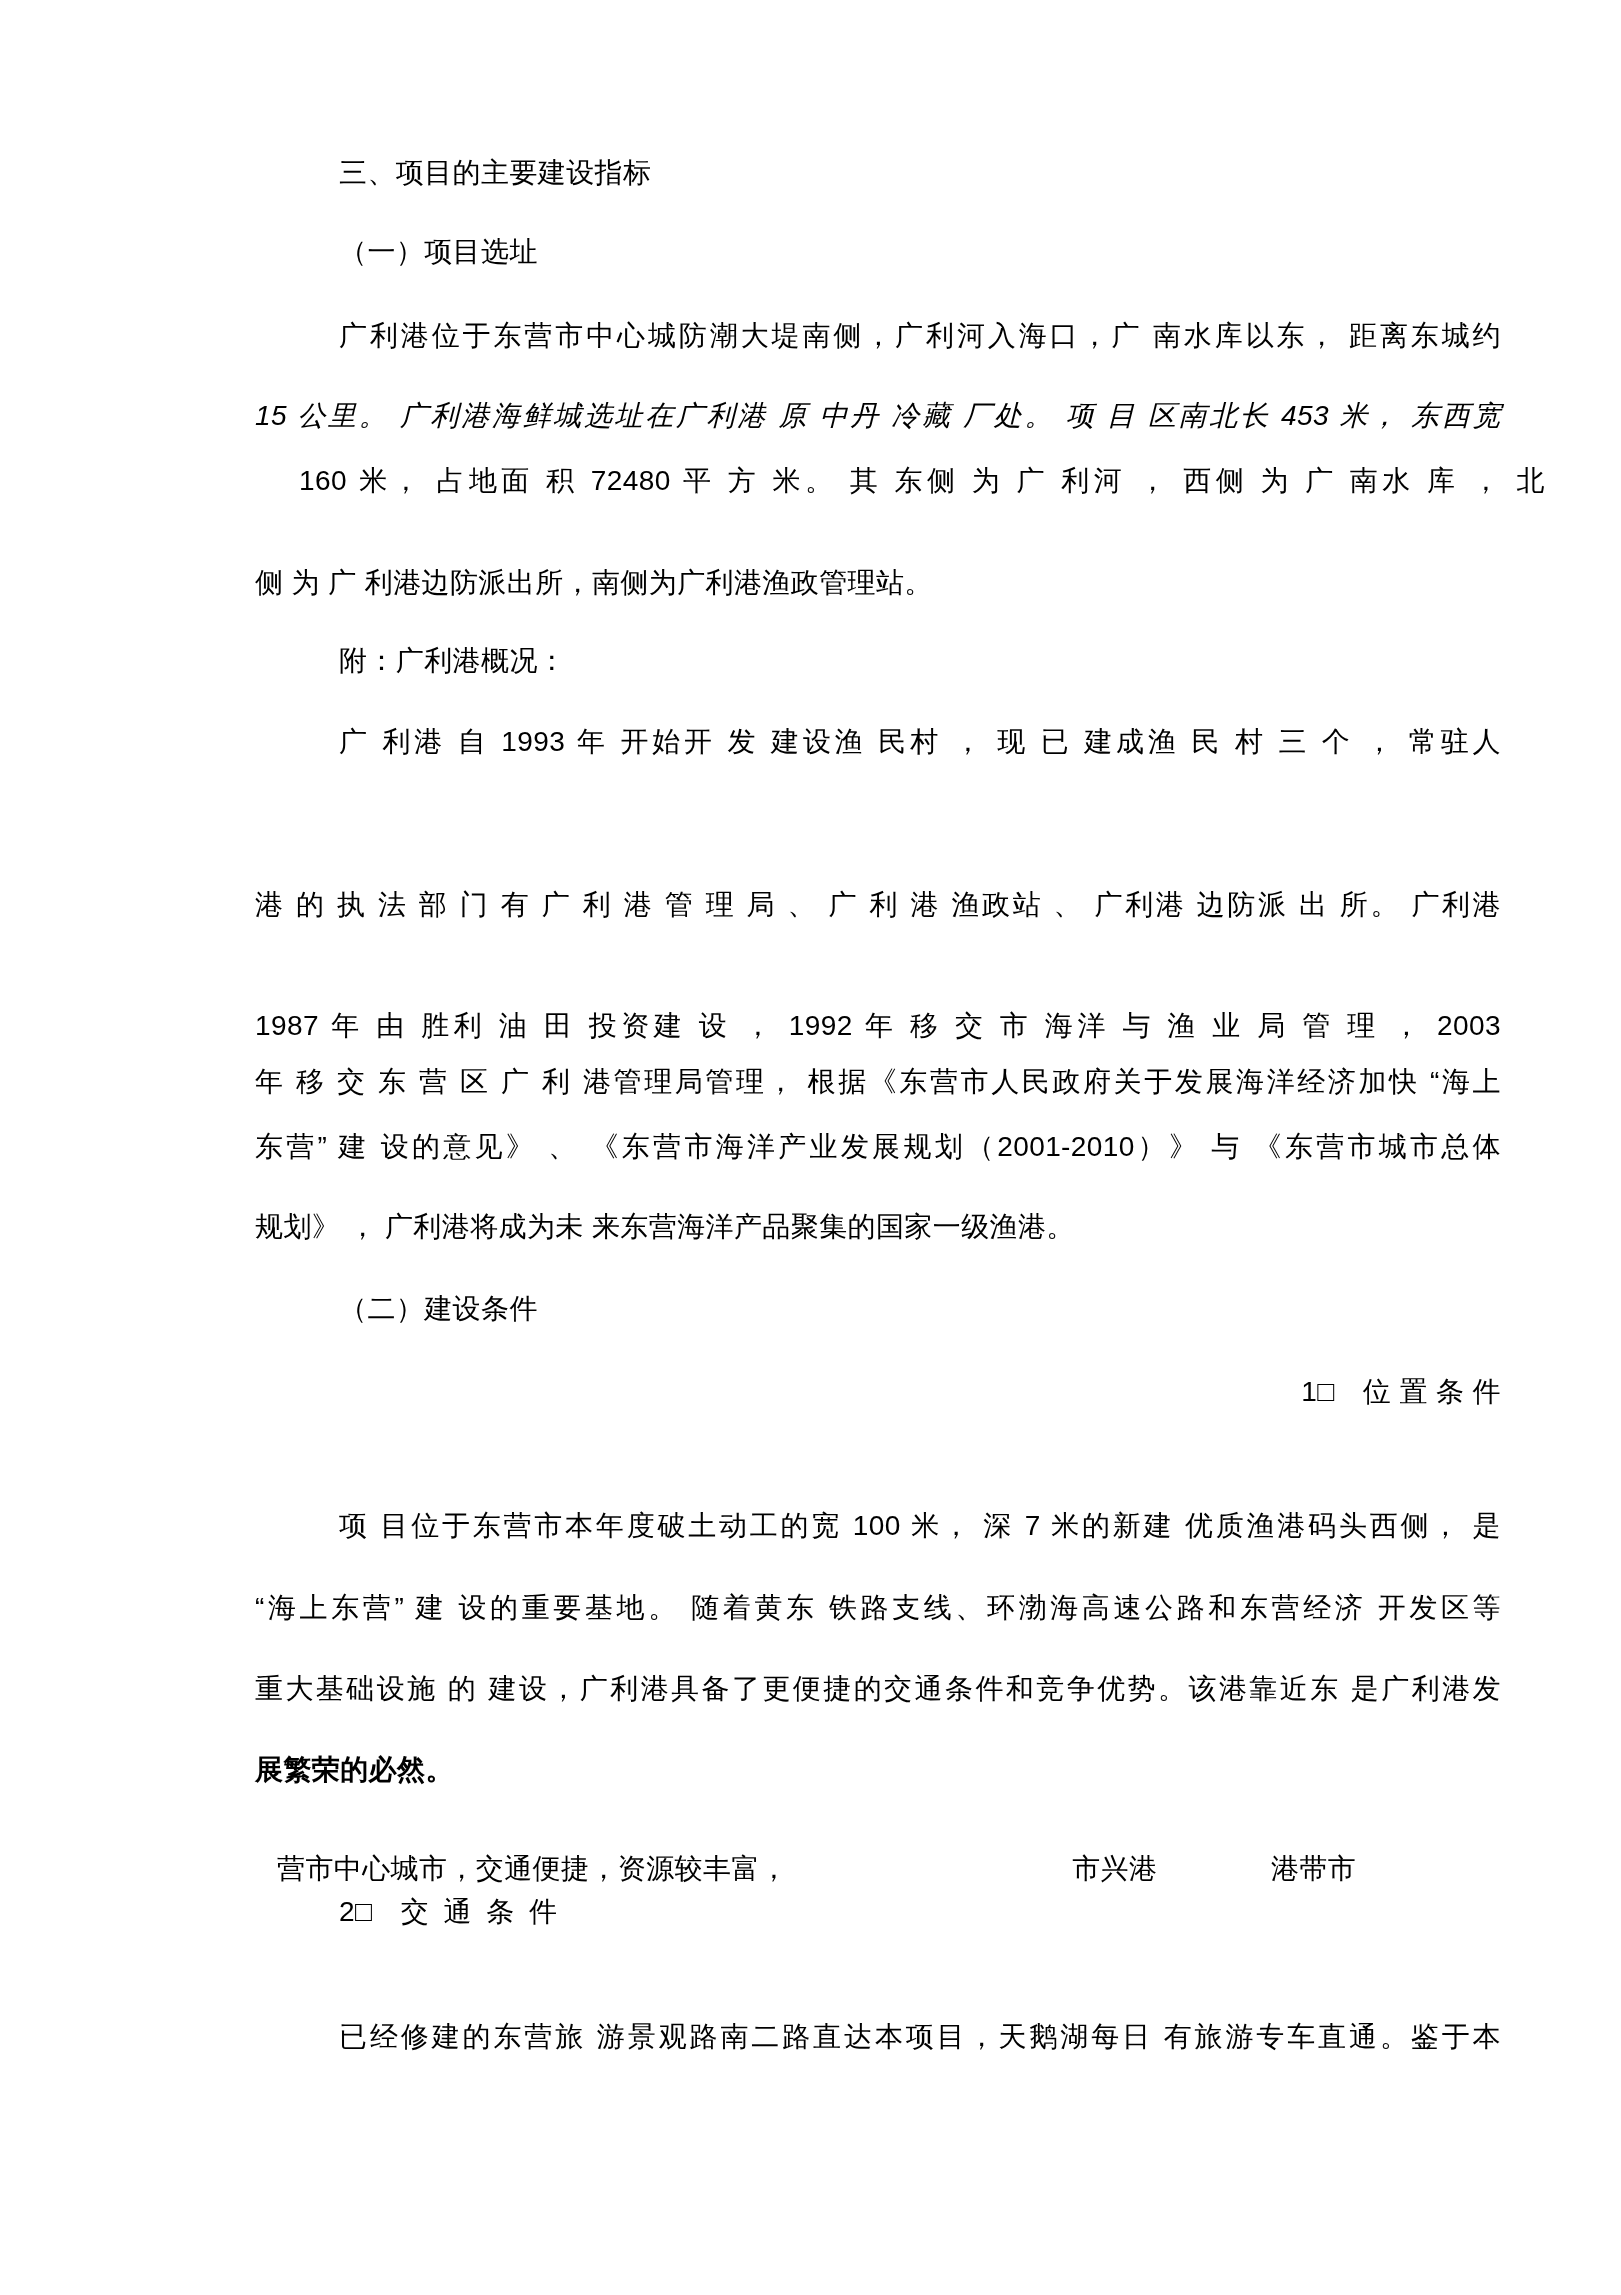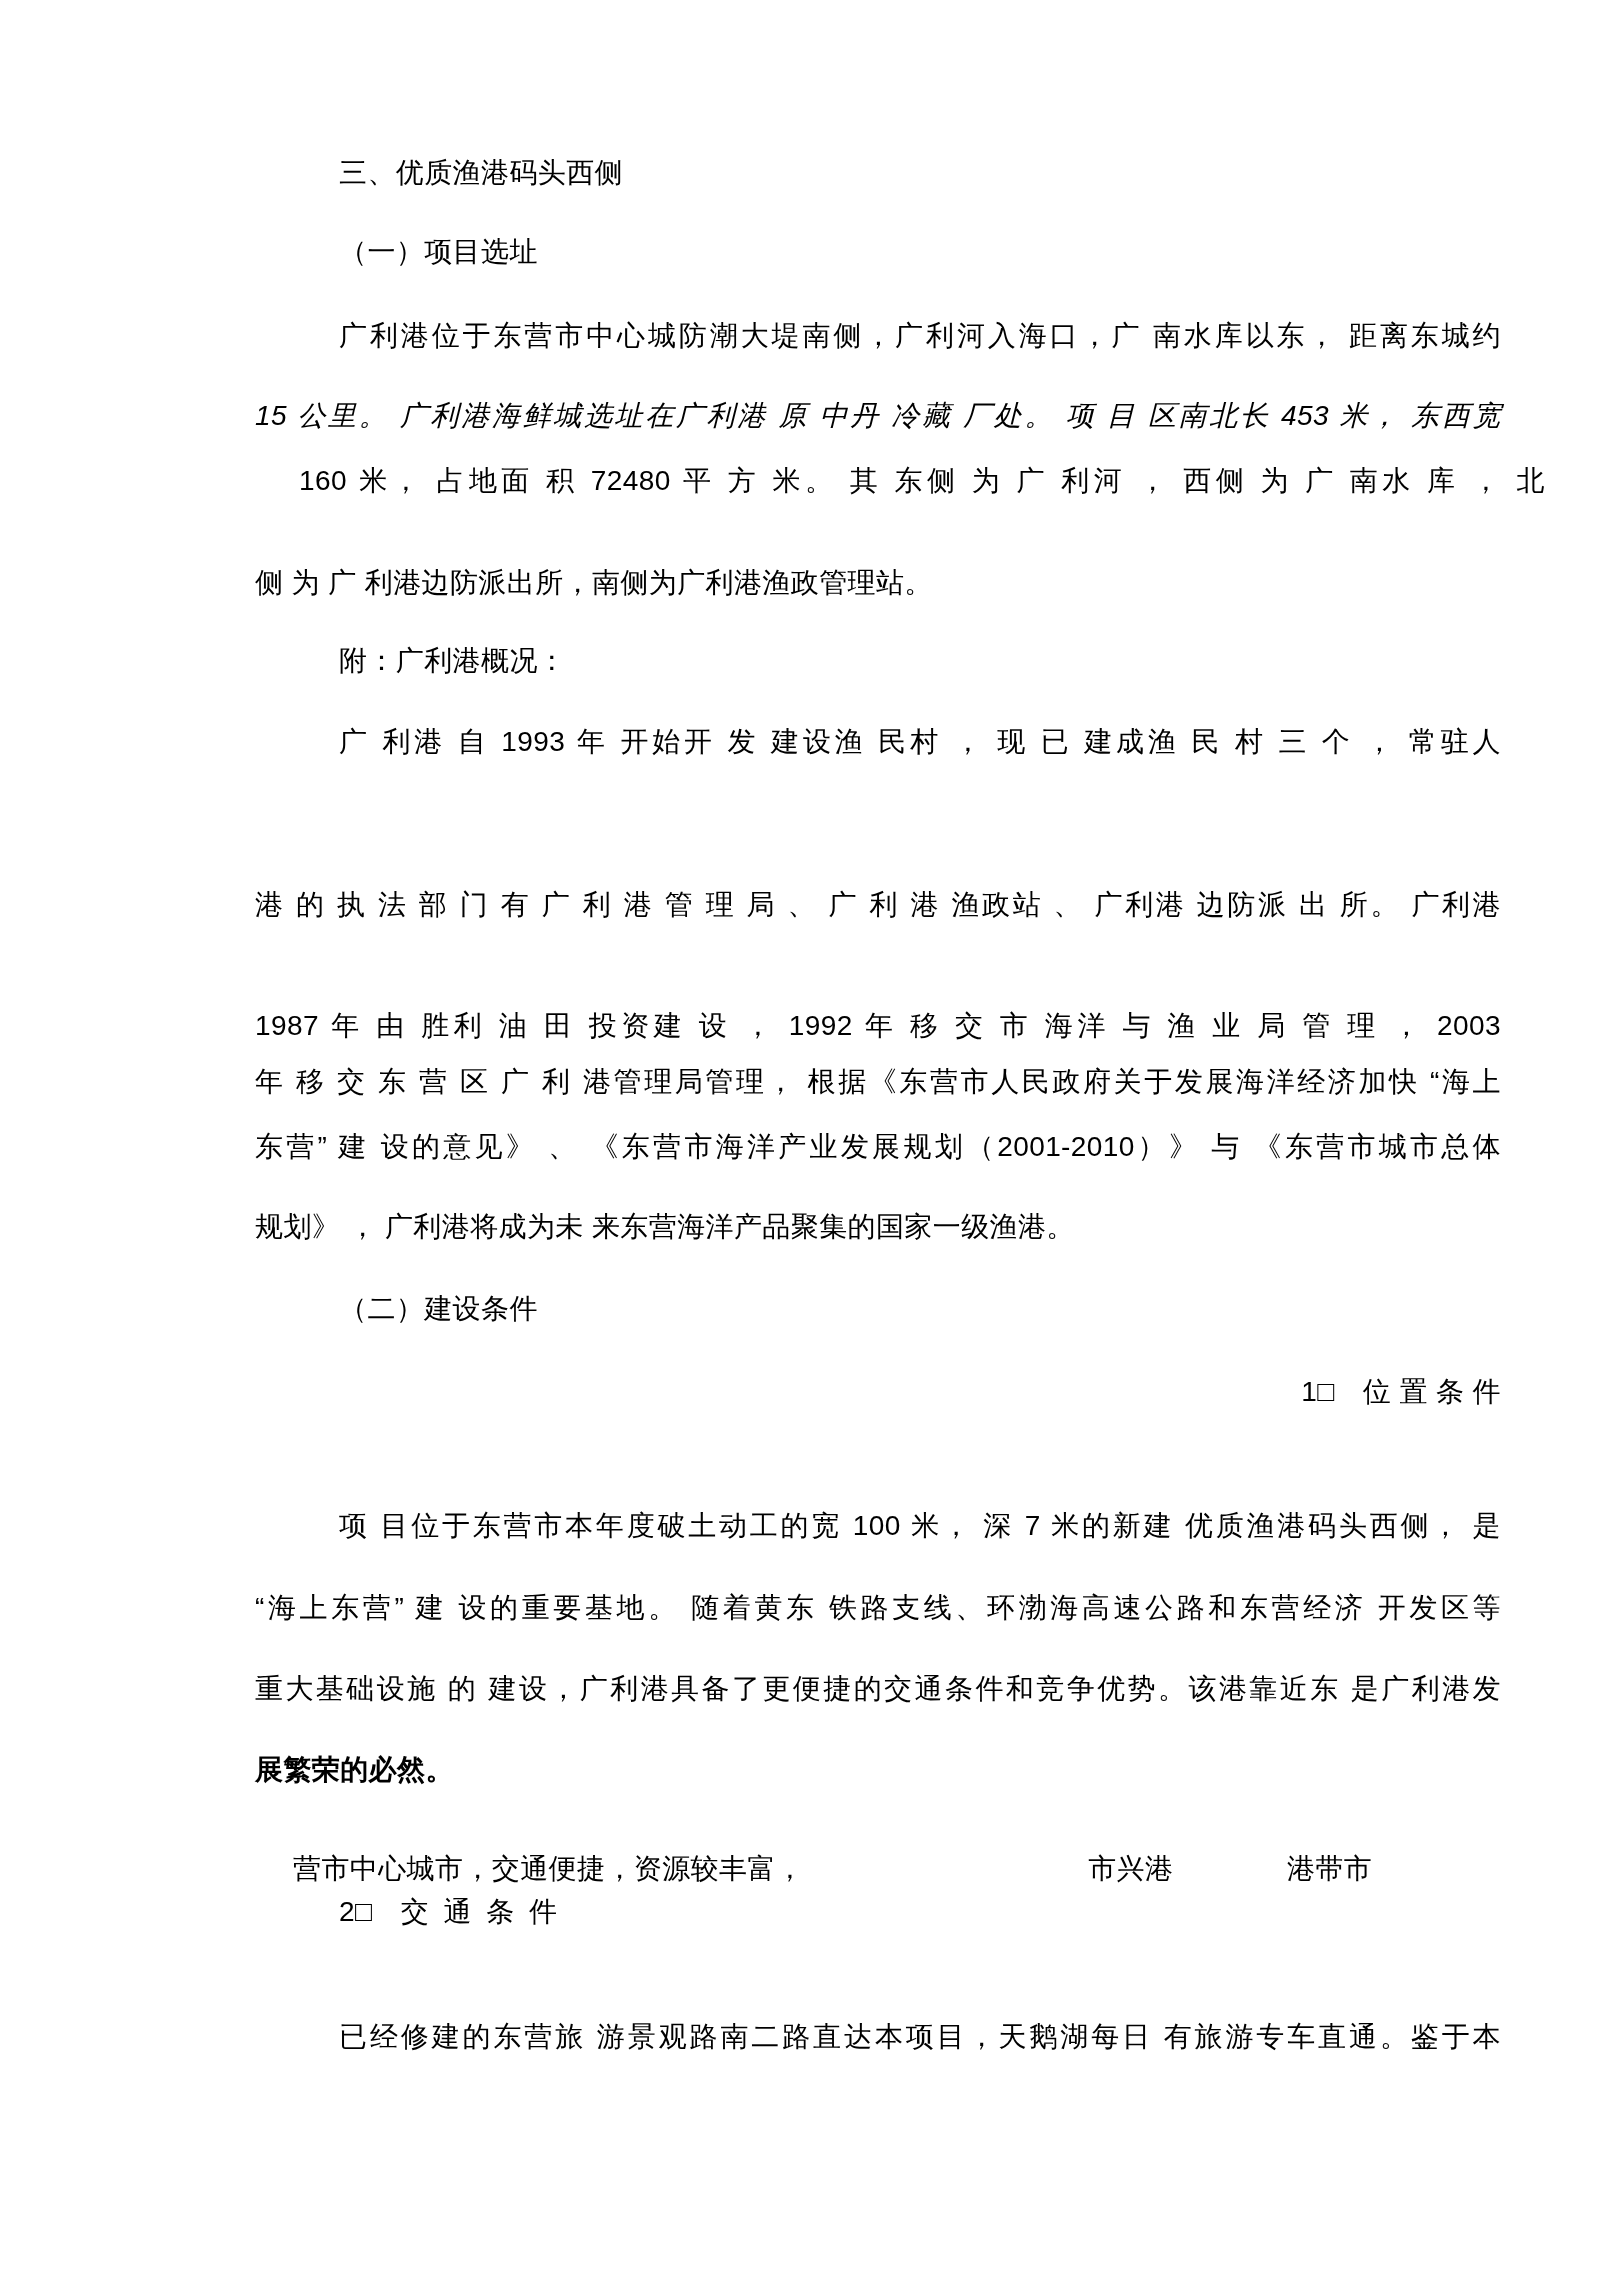--- a/index.html
+++ b/index.html
@@ -44,29 +44,29 @@
   .l11 { top: 1009px; }
   .l12 { top: 1049px; margin-top: 16px; }
   .l13 { top: 1130px; }
   .l14 { top: 1210px; }
   .l15 { top: 1292px; }
   .l16 { top: 1375px; text-align: right; }
   .l17 { top: 1509px; }
   .l18 { top: 1591px; }
   .l19 { top: 1672px; }
   .l20 { top: 1753px; font-weight: bold; }
-  .l21 { top: 1852px; left: 277px; width: 1230px; margin-left: 16px; }
+  .l21 { top: 1852px; left: 277px; width: 1230px; }
   .l22 { top: 1895px; }
   .l23 { top: 2020px; }
 </style>
 </head>
 <body>
 
 <div class="page">
-  <div class="line l1 ind">三、优质渔港码头西侧</div>
+  <div class="line l1 ind">三、项目的主要建设指标</div>
   <div class="line l2 ind">（一）项目选址</div>
   <div class="line l3 ind just">广利港位于东营市中心城防潮大堤南侧，广利河入海口，广 南水库以东， 距离东城约</div>
   <div class="line l4 just">15 公里。 广利港海鲜城选址在广利港 原 中丹 冷藏 厂处。 项 目 区南北长 453 米， 东西宽</div>
   <div class="line l5 just">160 米， 占地面 积 72480 平 方 米。 其 东侧 为 广 利河 ， 西侧 为 广 南水 库 ， 北</div>
   <div class="line l6">侧 为 广 利港边防派出所，南侧为广利港渔政管理站。</div>
   <div class="line l7 ind">附：广利港概况：</div>
   <div class="line l8 ind just">广 利港 自 1993 年 开始开 发 建设渔 民村 ， 现 已 建成渔 民 村 三 个 ， 常驻人</div>
   <div class="line l10 just">港 的 执 法 部 门 有 广 利 港 管 理 局 、 广 利 港 渔政站 、 广利港 边防派 出 所。 广利港</div>
   <div class="line l11 just">1987 年 由 胜利 油 田 投资建 设 ， 1992 年 移 交 市 海洋 与 渔 业 局 管 理 ， 2003</div>
   <div class="line l12 just">年 移 交 东 营 区 广 利 港管理局管理， 根据《东营市人民政府关于发展海洋经济加快 “海上</div>

